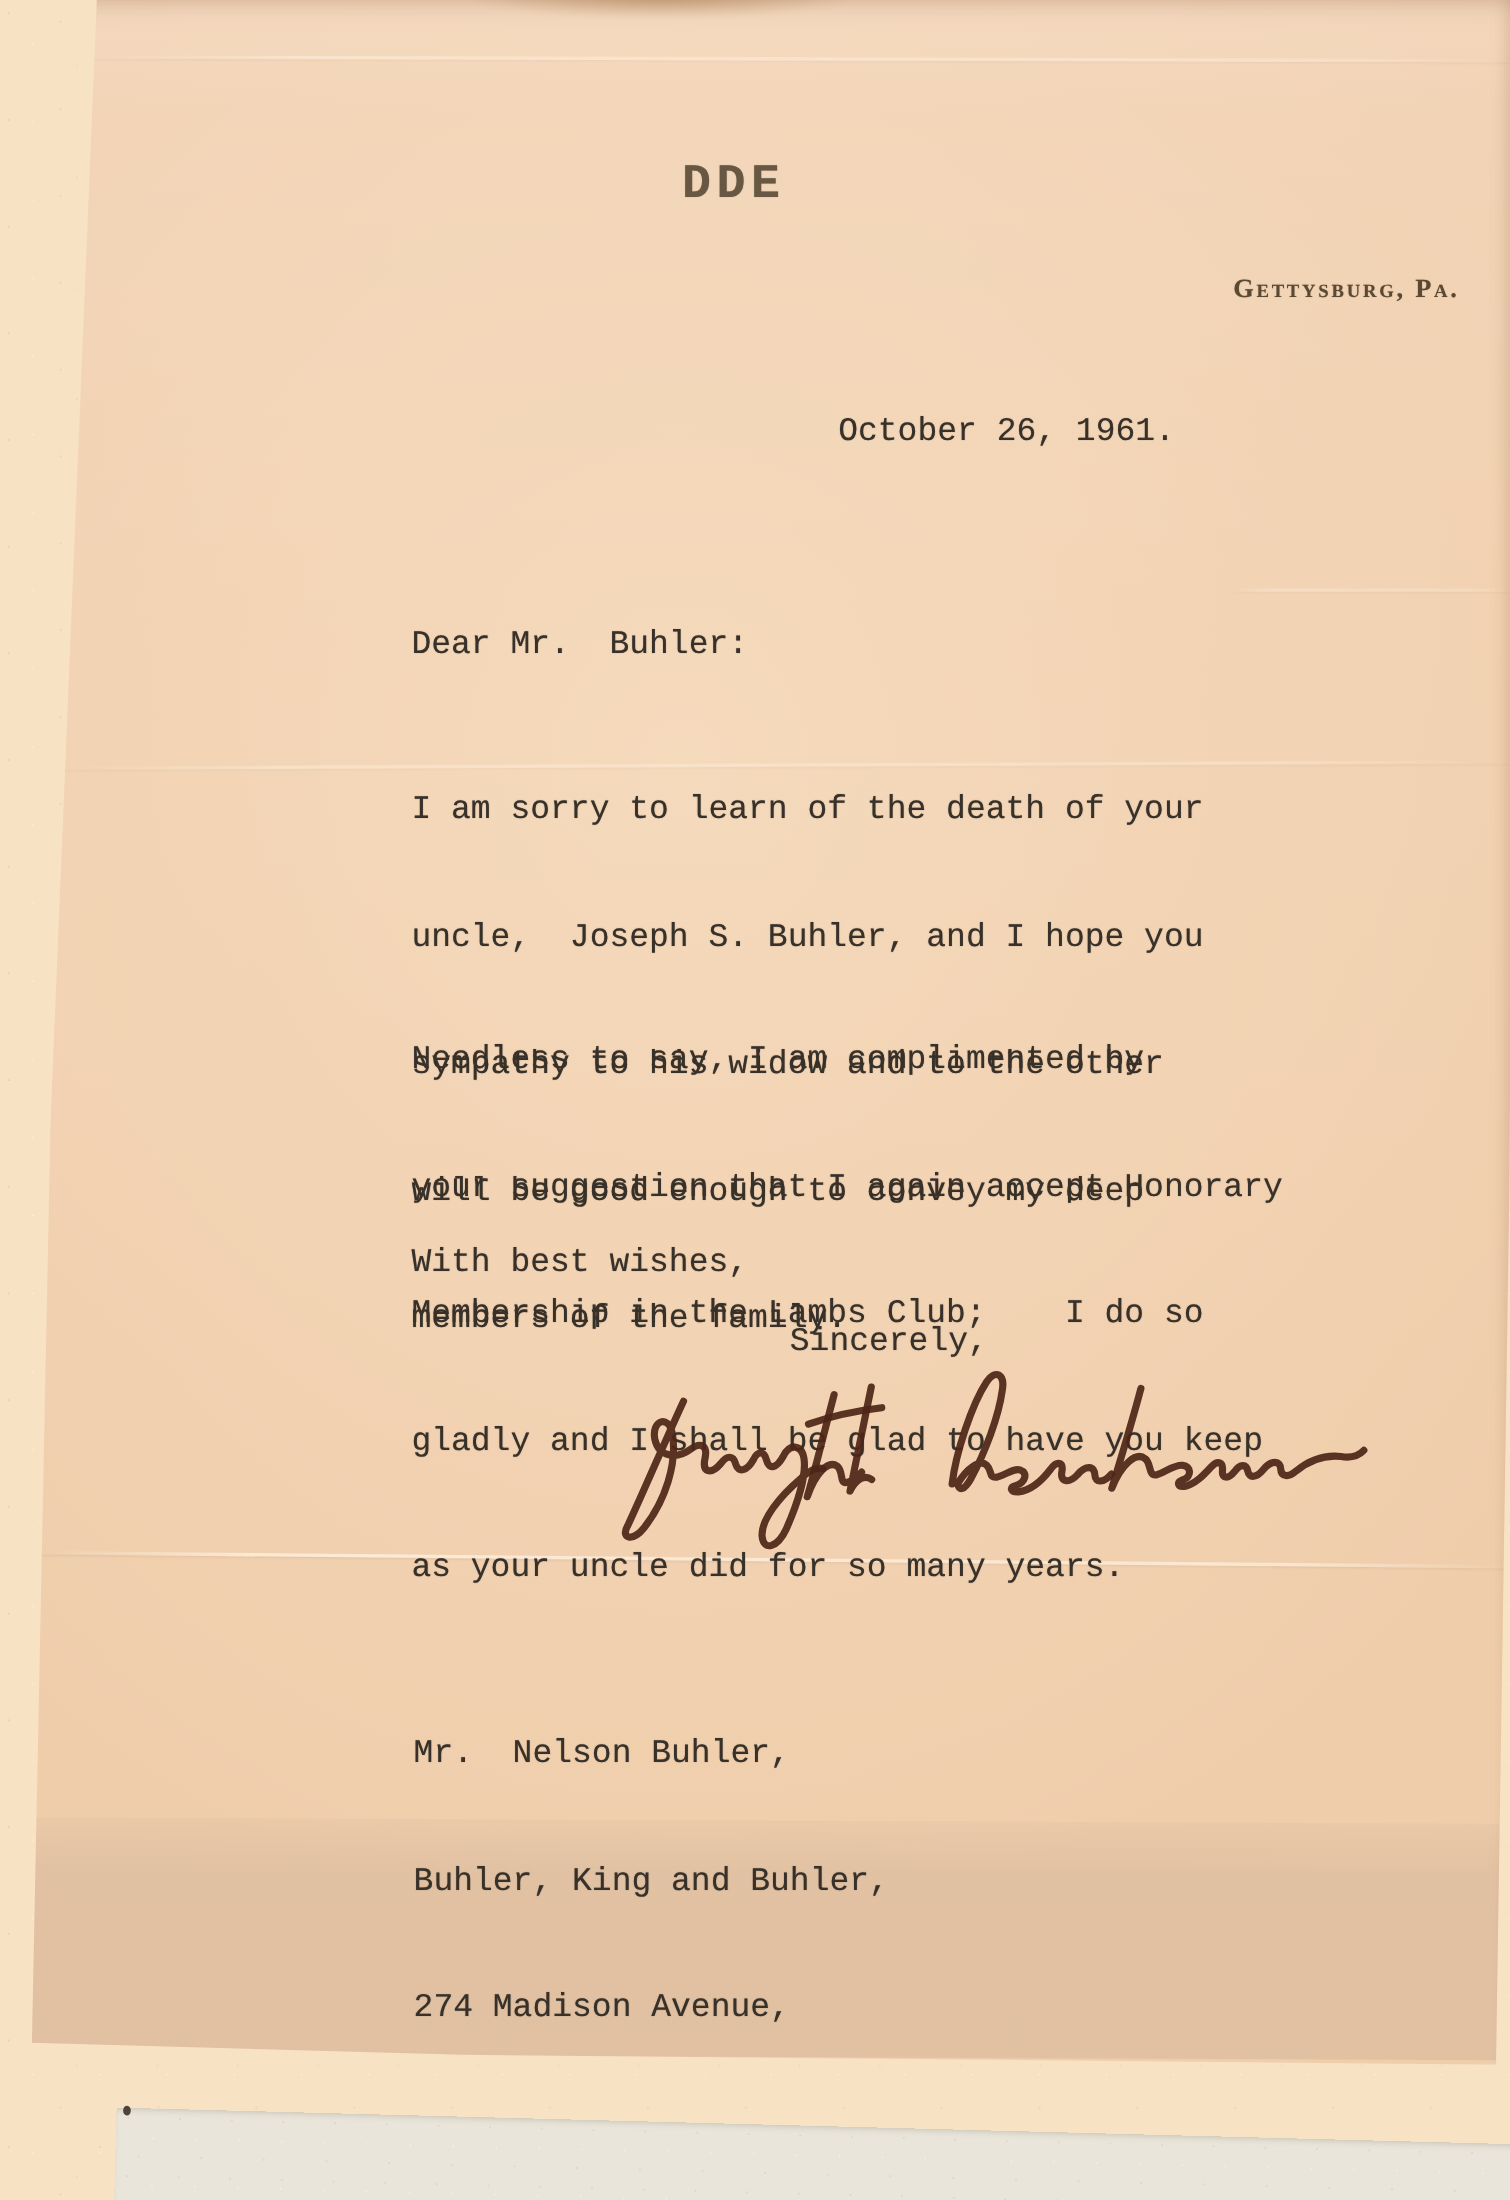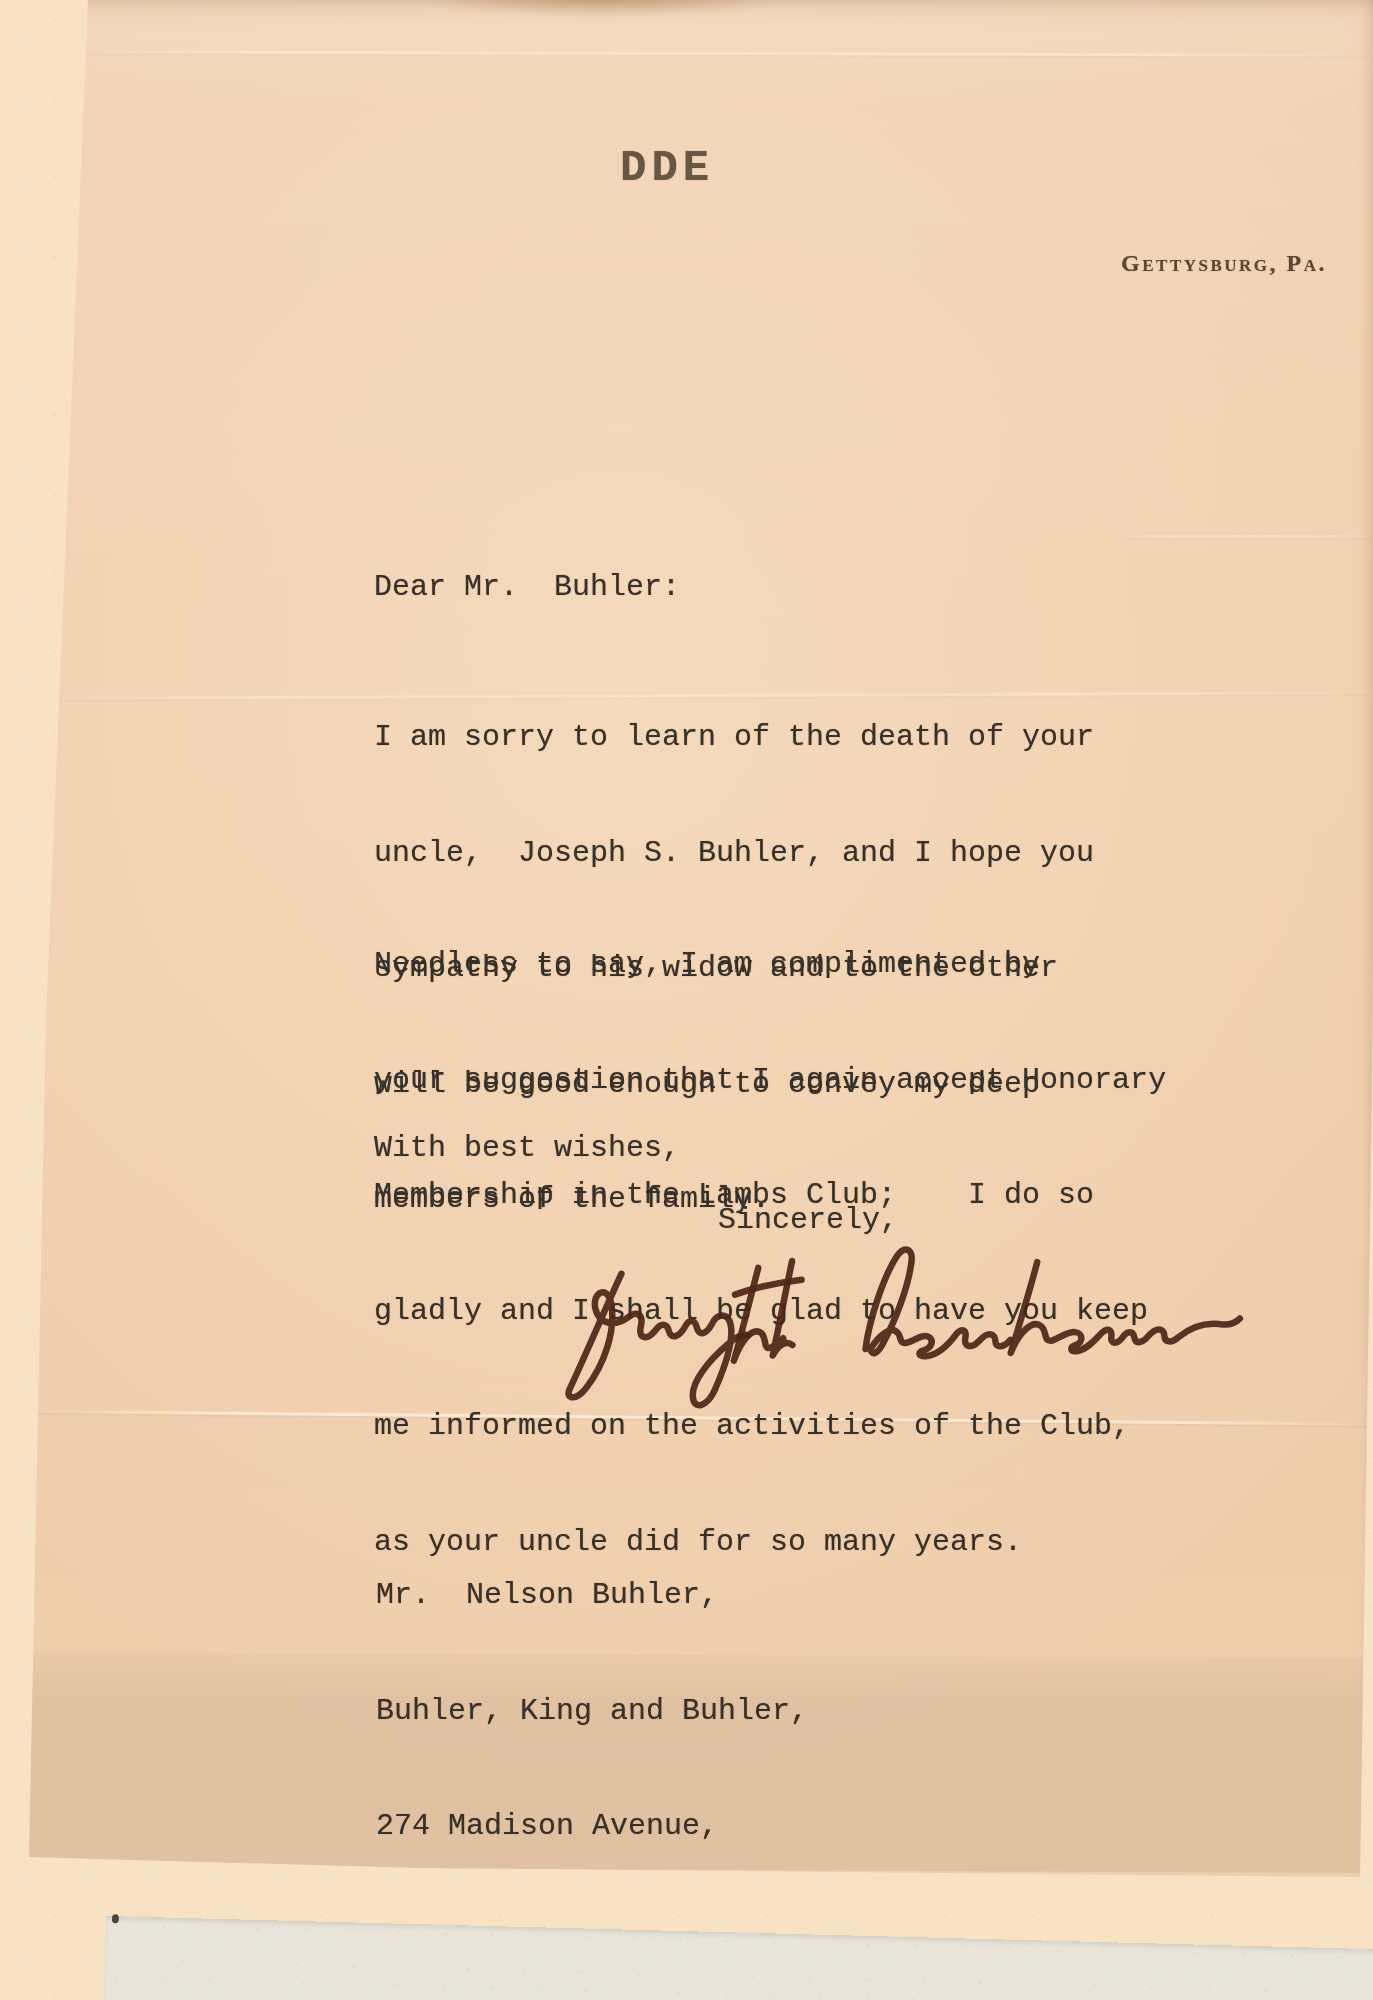--- a/index.html
+++ b/index.html
@@ -119,37 +119,37 @@
     <div class="crease c1"></div>
     <div class="crease c2"></div>
     <div class="crease c2b"></div>
     <div class="crease c3"></div>
     <div class="flap-shade"></div>
 
     <div class="letterhead">DDE</div>
 
     <div class="location">Gettysburg, Pa.</div>
 
+    <div class="tw date">October 26, 1961.</div>
 
     <div class="tw salutation">Dear Mr.  Buhler:</div>
 
     <div class="tw para1">
       <div>I am sorry to learn of the death of your</div>
       <div>uncle,  Joseph S. Buhler, and I hope you</div>
       <div>sympathy to his widow and to the other</div>
       <div>will be good enough to convey my deep</div>
       <div>members of the family.</div>
     </div>
 
     <div class="tw para2">
       <div>Needless to say, I am complimented by</div>
       <div>your suggestion that I again accept Honorary</div>
       <div>Membership in the Lambs Club;    I do so</div>
       <div>gladly and I shall be glad to have you keep</div>
-      <div>me informed on the activities of the Club,</div>
       <div>as your uncle did for so many years.</div>
     </div>
 
     <div class="tw closing">With best wishes,</div>
 
     <div class="tw signoff">Sincerely,</div>
 
     <svg class="signature" viewBox="0 0 710 180" role="img" aria-label="Dwight Eisenhower">
       <path d="M 78 28 C 62 60, 40 108, 24 140 C 17 151, 28 155, 39 142 C 59 118, 71 84, 67 57 C 64 39, 48 45, 51 62 C 54 78, 70 81, 83 72 C 93 65, 99 69, 96 81 C 93 93, 101 96, 110 86 C 116 78, 122 78, 124 87 C 126 95, 134 93, 140 83 C 144 75, 150 75, 152 84 C 154 93, 161 91, 167 81 C 173 69, 184 70, 186 83 C 188 98, 179 124, 168 147 C 160 163, 147 167, 146 153 C 145 138, 163 117, 183 101 C 191 94, 198 91, 203 93"></path>
       <path d="M 215 26 C 205 60, 194 100, 188 118 C 196 97, 208 85, 216 91 C 222 96, 217 108, 225 106 C 230 104, 234 101, 238 97 M 249 20 C 241 54, 231 96, 227 114 C 233 103, 241 99, 247 104"></path>

